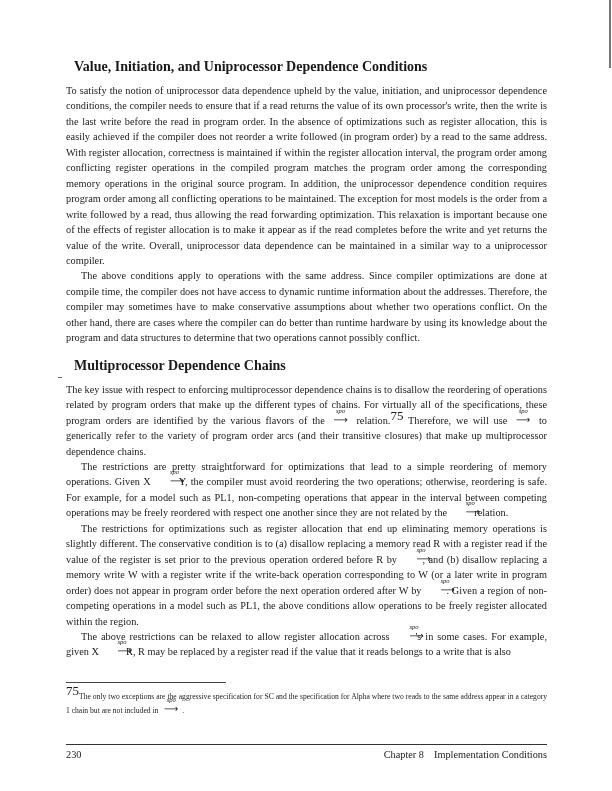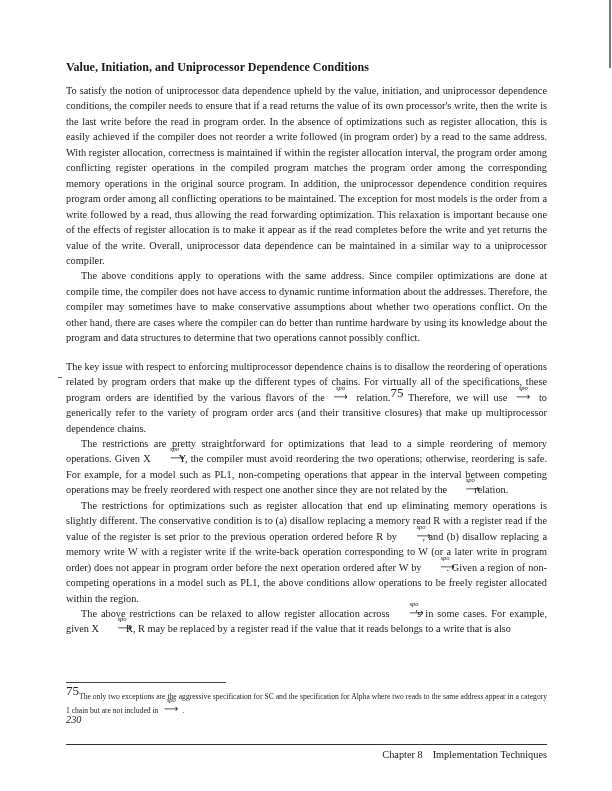--- a/index.html
+++ b/index.html
@@ -1,55 +1,56 @@
 <!DOCTYPE html>
 <html><head>
 <meta charset="utf-8">
 <style>
   html, body { margin:0; padding:0; background:#ffffff; }
   body { width:612px; height:791px; position:relative; overflow:hidden;
          font-family:"Liberation Serif", serif; color:#1a1a1a; }
   .page { position:absolute; left:66px; top:60px; width:481px; }
-  h3 { font-size:12px; font-weight:bold; margin:0 0 9px 0; line-height:14px; }
+  h3 { font-size:14px; font-weight:bold; margin:0 0 9px 8px; line-height:14px; }
   p { font-size:10.3px; line-height:15.45px; margin:0; text-align:justify; }
   p.indent { text-indent:15px; }
   .gap { height:13px; }
   .spo { display:inline-block; position:relative; width:20px; height:10px; vertical-align:baseline; margin:0 1px; }
   .spo .lbl { position:absolute; top:-7px; left:0; width:20px; text-align:center; font-size:6.5px; font-style:italic; line-height:7px; }
   .spo .arr { position:absolute; top:1px; left:0; width:20px; font-size:10px; line-height:10px; text-align:center; }
   sup { font-size:13px; line-height:0; }
   .fnrule { position:absolute; left:66px; top:682px; width:160px; border-top:0.8px solid #444; }
   .footnote { position:absolute; left:66px; top:651px; width:481px; font-size:7.6px; line-height:12px; text-align:justify;margin-top:40px; }
   .footrule { position:absolute; left:66px; top:744px; width:481px; border-top:0.8px solid #333; }
-  .pagenum { position:absolute; left:66px; top:714px; font-size:10.3px;font-style:italic; }
+  .pagenum { position:absolute; left:66px; top:749px; font-size:10.3px; }
   .running { position:absolute; right:65px; top:749px; font-size:10.3px; }
   .running .sp { display:inline-block; width:10px; }
   .edge { position:absolute; left:609px; top:0; width:2px; height:68px; background:#777; }
   .tick { position:absolute; left:58px; top:377px; width:4px; height:1px; background:#666; }
 </style>
 </head>
 <body>
 
 <div class="edge"></div>
 <div class="tick"></div>
 
 <div class="page">
   <h3>Value, Initiation, and Uniprocessor Dependence Conditions</h3>
   <p>To satisfy the notion of uniprocessor data dependence upheld by the value, initiation, and uniprocessor dependence conditions, the compiler needs to ensure that if a read returns the value of its own processor's write, then the write is the last write before the read in program order.  In the absence of optimizations such as register allocation, this is easily achieved if the compiler does not reorder a write followed (in program order) by a read to the same address.  With register allocation, correctness is maintained if within the register allocation interval, the program order among conflicting register operations in the compiled program matches the program order among the corresponding memory operations in the original source program.  In addition, the uniprocessor dependence condition requires program order among all conflicting operations to be maintained.  The exception for most models is the order from a write followed by a read, thus allowing the read forwarding optimization.  This relaxation is important because one of the effects of register allocation is to make it appear as if the read completes before the write and yet returns the value of the write.  Overall, uniprocessor data dependence can be maintained in a similar way to a uniprocessor compiler.</p>
   <p class="indent">The above conditions apply to operations with the same address.  Since compiler optimizations are done at compile time, the compiler does not have access to dynamic runtime information about the addresses. Therefore, the compiler may sometimes have to make conservative assumptions about whether two operations conflict.  On the other hand, there are cases where the compiler can do better than runtime hardware by using its knowledge about the program and data structures to determine that two operations cannot possibly conflict.</p>
 
   <div class="gap"></div>
+  <h3>Multiprocessor Dependence Chains</h3>
 
   <p><span>The key issue with respect to enforcing multiprocessor dependence chains is to disallow the reordering of operations related by program orders that make up the different types of chains.  For virtually all of the specifications, these program orders are identified by the various flavors of the </span><span class="spo"><span class="lbl">spo</span><span class="arr">⟶</span></span><span> relation.</span><sup>75</sup><span> Therefore, we will use </span><span class="spo"><span class="lbl">spo</span><span class="arr">⟶</span></span><span> to generically refer to the variety of program order arcs (and their transitive closures) that make up multiprocessor dependence chains.</span></p>
 
   <p class="indent"><span>The restrictions are pretty straightforward for optimizations that lead to a simple reordering of memory operations. Given X </span><span class="spo"><span class="lbl">spo</span><span class="arr">⟶</span></span><span> Y, the compiler must avoid reordering the two operations; otherwise, reordering is safe.  For example, for a model such as PL1, non-competing operations that appear in the interval between competing operations may be freely reordered with respect one another since they are not related by the </span><span class="spo"><span class="lbl">spo</span><span class="arr">⟶</span></span><span> relation.</span></p>
 
   <p class="indent"><span>The restrictions for optimizations such as register allocation that end up eliminating memory operations is slightly different.  The conservative condition is to (a) disallow replacing a memory read R with a register read if the value of the register is set prior to the previous operation ordered before R by </span><span class="spo"><span class="lbl">spo</span><span class="arr">⟶</span></span><span>, and (b) disallow replacing a memory write W with a register write if the write-back operation corresponding to W (or a later write in program order) does not appear in program order before the next operation ordered after W by </span><span class="spo"><span class="lbl">spo</span><span class="arr">⟶</span></span><span>. Given a region of non-competing operations in a model such as PL1, the above conditions allow operations to be freely register allocated within the region.</span></p>
 
   <p class="indent"><span>The above restrictions can be relaxed to allow register allocation across </span><span class="spo"><span class="lbl">spo</span><span class="arr">⟶</span></span><span>'s in some cases.  For example, given X </span><span class="spo"><span class="lbl">spo</span><span class="arr">⟶</span></span><span> R, R may be replaced by a register read if the value that it reads belongs to a write that is also</span></p>
 </div>
 
 <div class="fnrule"></div>
 <div class="footnote"><sup>75</sup><span>The only two exceptions are the aggressive specification for SC and the specification for Alpha where two reads to the same address appear in a category 1 chain but are not included in </span><span class="spo"><span class="lbl">spo</span><span class="arr">⟶</span></span><span>.</span></div>
 
 <div class="footrule"></div>
 <div class="pagenum">230</div>
-<div class="running"><span>Chapter 8</span><span class="sp"></span><span>Implementation Techniques</span></div>
+<div class="running"><span>Chapter 8</span><span class="sp"></span><span>Implementation Conditions</span></div>
 
 </body></html>

